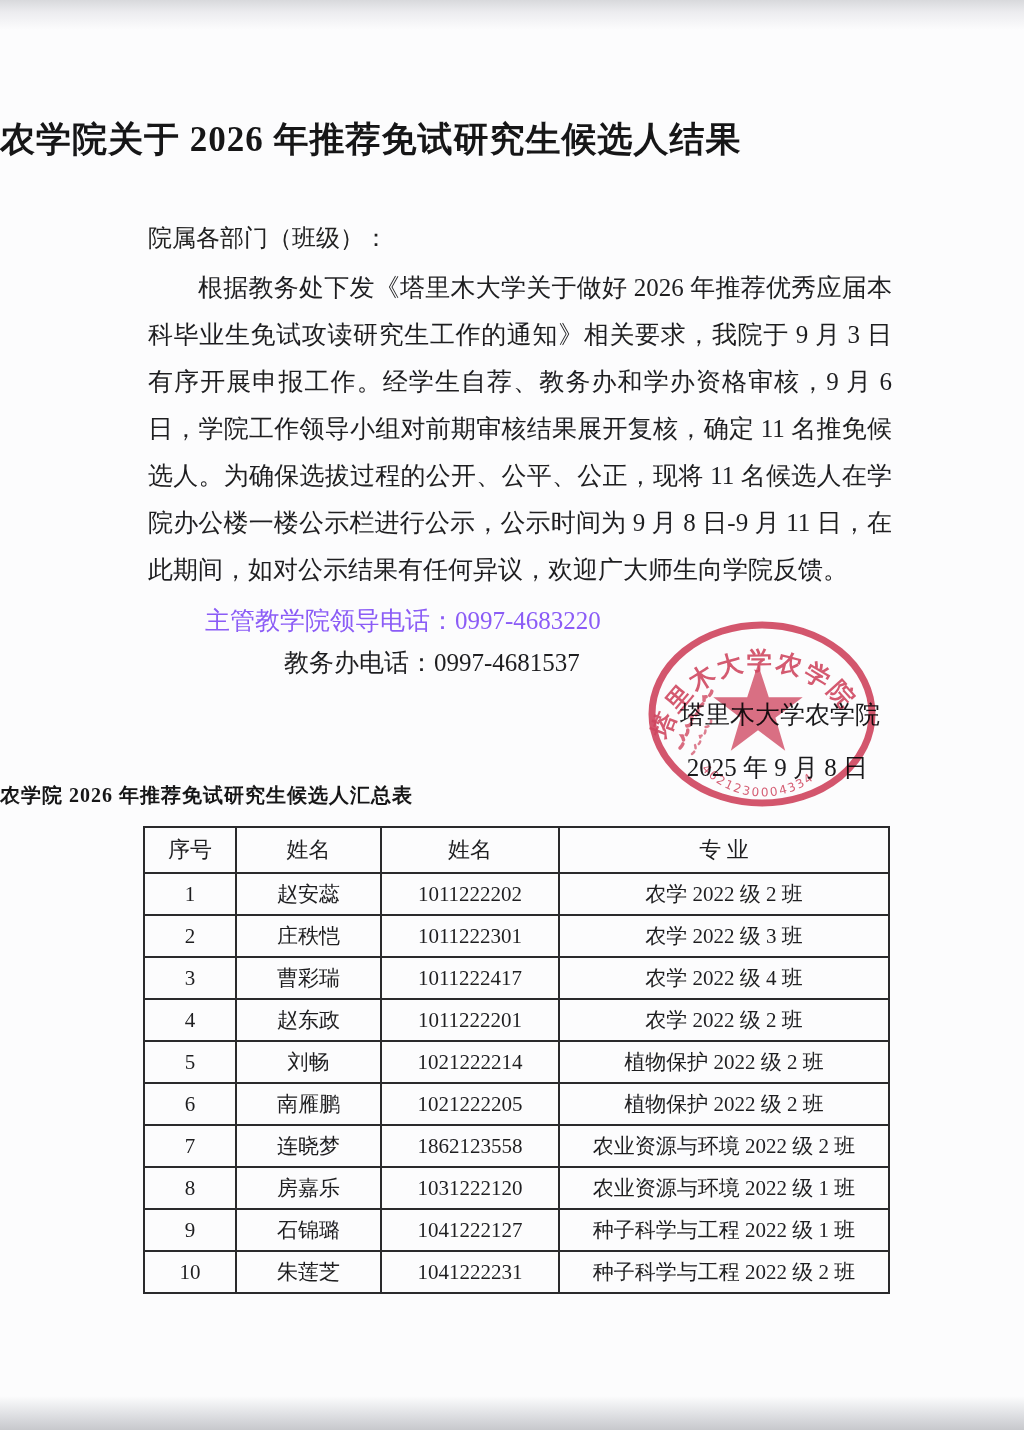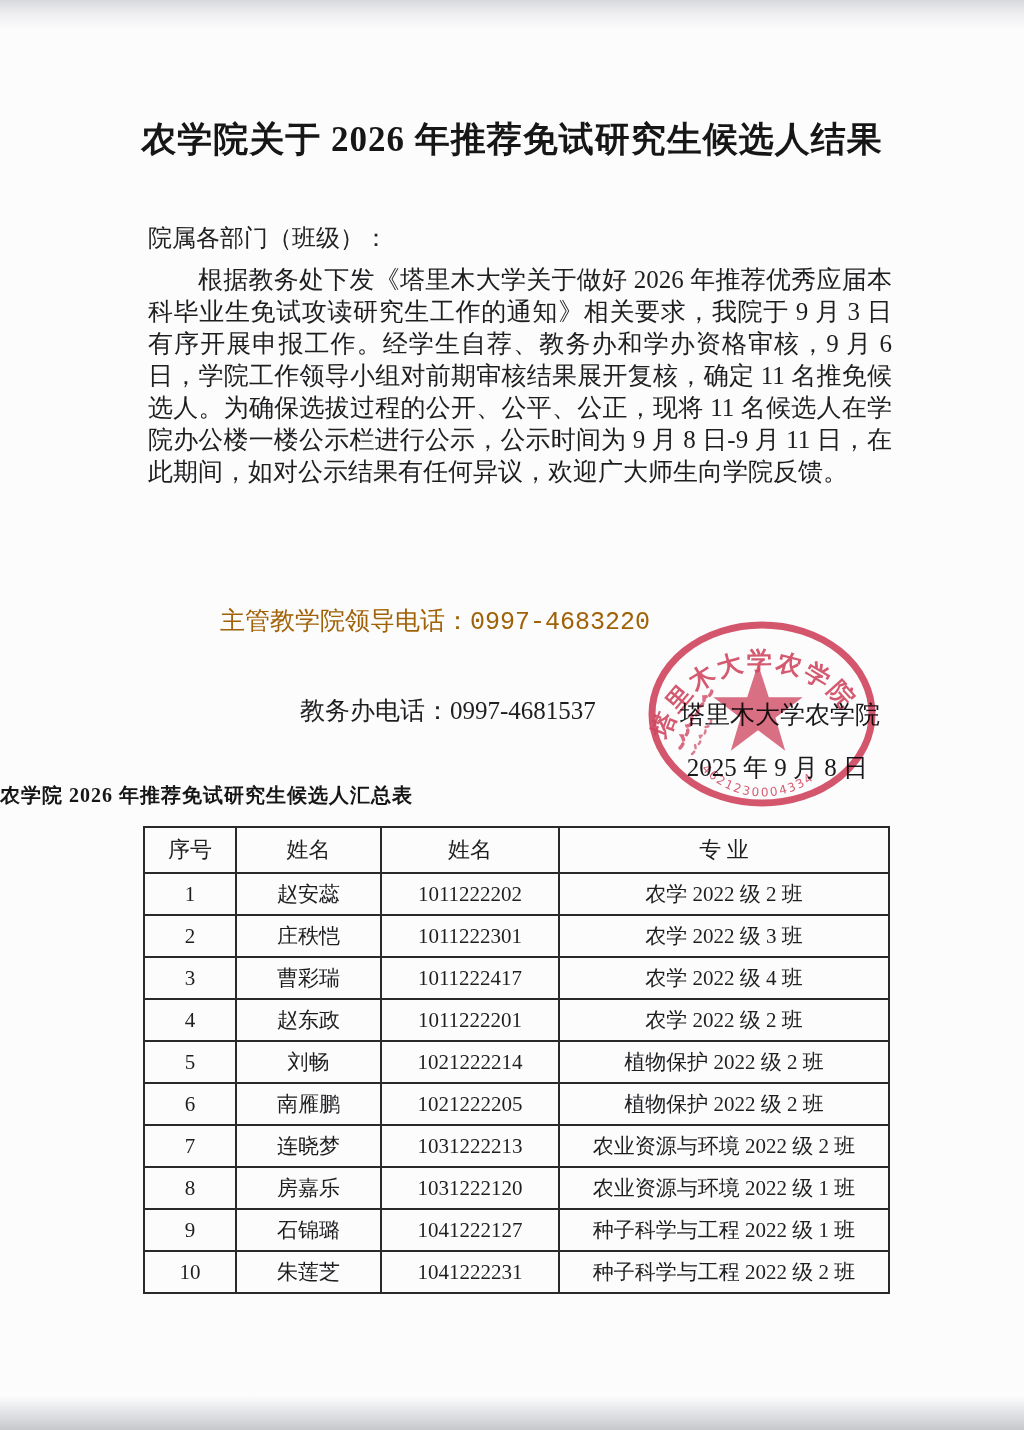--- a/index.html
+++ b/index.html
@@ -12,34 +12,34 @@
   .scan-top{
     position:absolute;top:0;left:0;width:1024px;height:30px;
     background:linear-gradient(to bottom,#d8d9dc 0%,#ececef 40%,rgba(252,252,253,0) 100%);
   }
   .scan-bottom{
     position:absolute;bottom:0;left:0;width:1024px;height:34px;
     background:linear-gradient(to top,#c7c8cc 0%,#e4e5e8 55%,rgba(252,252,253,0) 100%);
   }
   .doc-title{
     position:absolute;top:110px;left:0;width:1024px;
-    text-align:center;font-weight:bold;font-size:35px;line-height:60px;
+    text-align:left;font-weight:bold;font-size:35px;line-height:60px;
     letter-spacing:1px;color:#161617;
   }
   .salutation{
     position:absolute;top:222px;left:148px;
     font-size:24px;color:#222;
   }
   .body-par{
     position:absolute;top:264px;left:148px;width:744px;
-    font-size:25px;line-height:32px;text-align:justify;text-indent:2em;
+    font-size:25px;line-height:47px;text-align:justify;text-indent:2em;
     color:#1e1e20;
   }
-  .phone-1{position:absolute;top:604px;left:220px;font-size:25px;color:#a16207;font-family:Liberation Mono, monospace;}
-  .phone-2{position:absolute;top:646px;left:300px;font-size:25px;color:#1e1e20;margin-top:48px;}
+  .phone-1{position:absolute;top:604px;left:205px;font-size:25px;color:#8b5cf6;}
+  .phone-2{position:absolute;top:646px;left:284px;font-size:25px;color:#1e1e20;}
   .sign-name{position:absolute;top:698px;right:144px;font-size:25px;color:#1a1a1c;}
   .sign-date{position:absolute;top:751px;right:156px;font-size:25px;color:#1a1a1c;}
   .stamp{
     position:absolute;left:646px;top:618px;width:232px;height:196px;
     mix-blend-mode:multiply;opacity:.93;pointer-events:none;
   }
   .table-title{
     position:absolute;top:782px;left:0;width:1024px;text-align:left;
     font-size:20px;font-weight:bold;color:#161617;letter-spacing:1px;
   }
@@ -142,21 +142,21 @@
       </tr>
       <tr>
         <td>6</td>
         <td>南雁鹏</td>
         <td>1021222205</td>
         <td>植物保护 2022 级 2 班</td>
       </tr>
       <tr>
         <td>7</td>
         <td>连晓梦</td>
-        <td>1031222213</td>
+        <td>1862123558</td>
         <td>农业资源与环境 2022 级 2 班</td>
       </tr>
       <tr>
         <td>8</td>
         <td>房嘉乐</td>
         <td>1031222120</td>
         <td>农业资源与环境 2022 级 1 班</td>
       </tr>
       <tr>
         <td>9</td>

